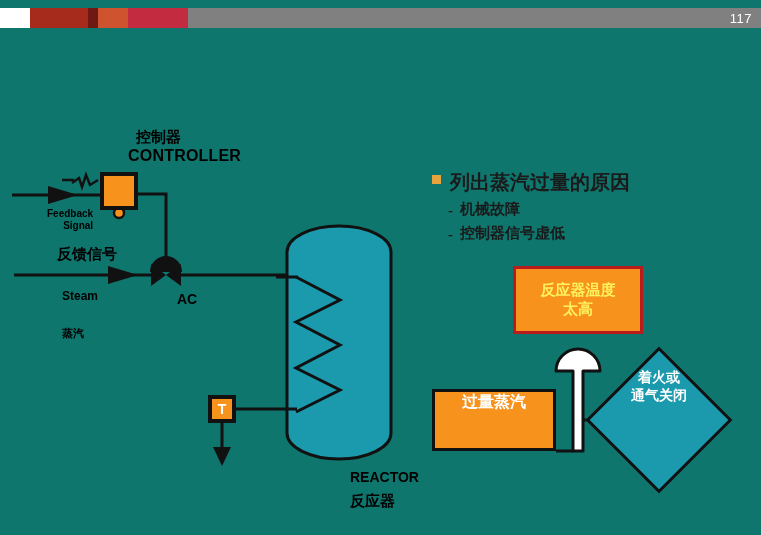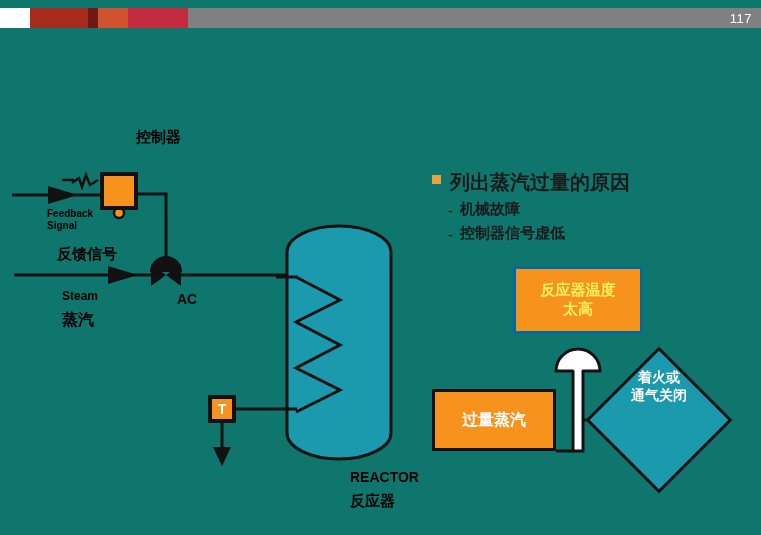--- a/index.html
+++ b/index.html
@@ -70,21 +70,21 @@
     text-align: center;
   }
   #label-feedback-cn {
     left: 57px; top: 245px; font-size: 15px; font-weight: bold;
     text-align: center;
   }
   #label-steam-en {
     left: 62px; top: 290px; font-size: 12px; font-weight: bold;
   }
   #label-steam-cn {
-    left: 62px; top: 311px; font-size: 16px; font-weight: bold;
+    left: 62px; top: 327px; font-size: 11px; font-weight: bold;
   }
   #label-ac {
     left: 177px; top: 291px; font-size: 14px; font-weight: bold; text-align: center;
   }
   #label-valve-cn {
     left: 176px; top: 318px; font-size: 15px; font-weight: bold;
   }
   #label-reactor-en {
     left: 350px; top: 469px; font-size: 14px; font-weight: bold;
   }
@@ -139,21 +139,21 @@
     font-family: Liberation Mono, monospace;
     line-height: 1.2;
   }
 
   
   #box-reactor-temp {
     position: absolute;
     left: 513px; top: 266px;
     width: 130px; height: 68px;
     background: #F7931D;
-    border: 3px solid #0369a1;
+    border: 3px solid #b91c1c;
     display: flex;
     flex-direction: column;
     align-items: center;
     justify-content: center;
     box-sizing: border-box;
   }
   #box-reactor-temp .line {
     color: #FFF35C;
     font-size: 15px;
     font-weight: bold;
@@ -161,21 +161,21 @@
     font-family: "Liberation Sans", sans-serif;
   }
 
   #box-excess-steam {
     position: absolute;
     left: 432px; top: 389px;
     width: 124px; height: 62px;
     background: #F7931D;
     border: 3px solid #111111;
     display: flex;
-    align-items: center;
+    align-items: flex-start;
     justify-content: center;
     box-sizing: border-box;
   }
   #box-excess-steam .line {
     color: #ffffff;
     font-size: 16px;
     font-weight: bold;
     font-family: "Liberation Sans", sans-serif;
   }
 
@@ -340,24 +340,25 @@
     </g>
   </svg>
 
   <div id="controller-block"></div>
 
   <div id="sensor-t">
     <span class="tlabel">T</span>
   </div>
 
   <div class="txt bold" id="label-controller-cn">控制器</div>
+  <div class="txt bold" id="label-controller-en">CONTROLLER</div>
 
   <div class="txt bold" id="label-feedback-en">
     <div>Feedback</div>
-    <div style="text-align:left;">Signal</div>
+    <div style="text-align:right;">Signal</div>
   </div>
   <div class="txt bold" id="label-feedback-cn">反馈信号</div>
 
   <div class="txt bold" id="label-steam-en">Steam</div>
   <div class="txt bold" id="label-steam-cn">蒸汽</div>
 
   <div class="txt bold" id="label-ac">AC</div>
 
   <div class="txt bold" id="label-reactor-en">REACTOR</div>
   <div class="txt bold" id="label-reactor-cn">反应器</div>

